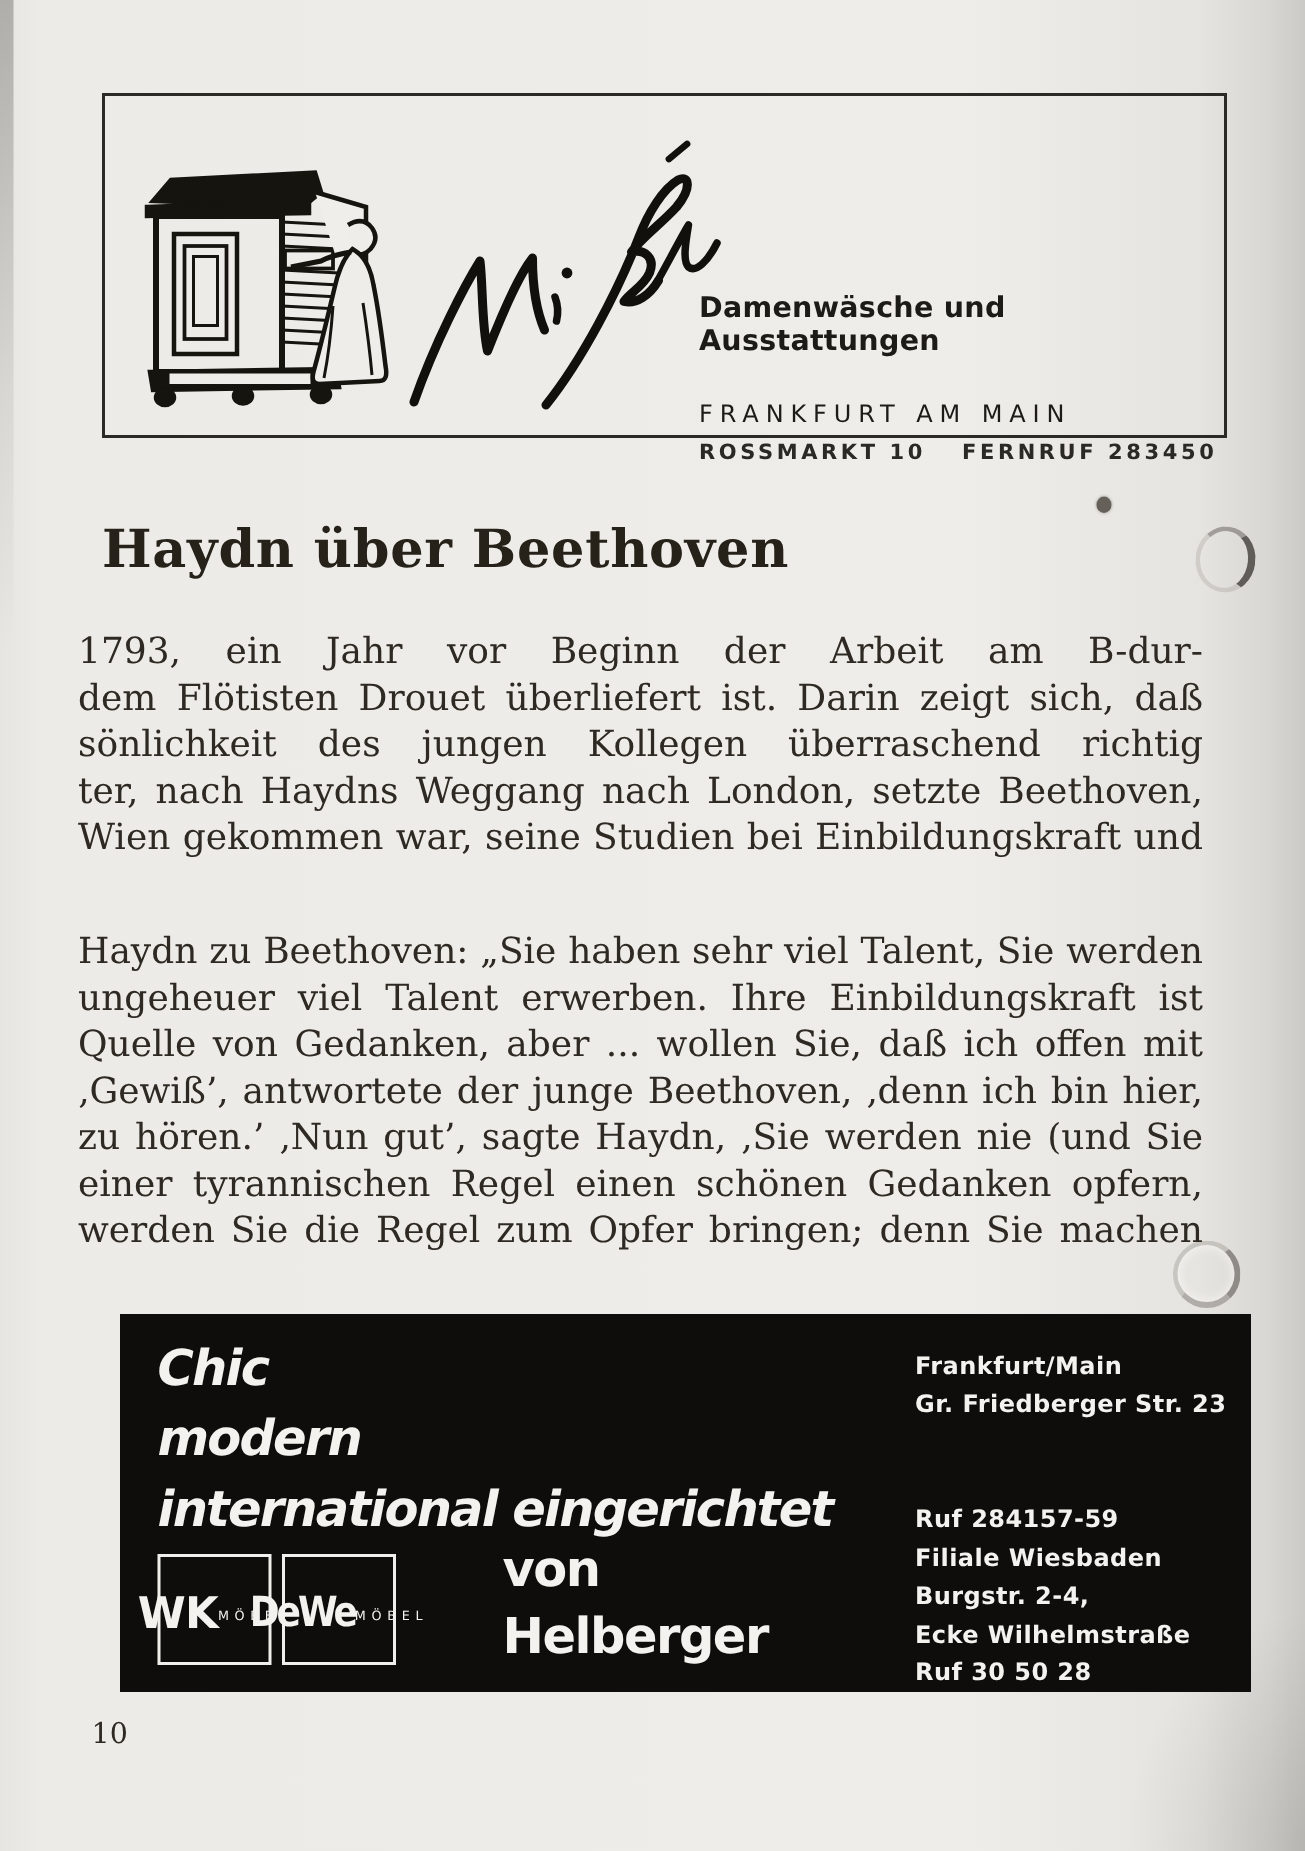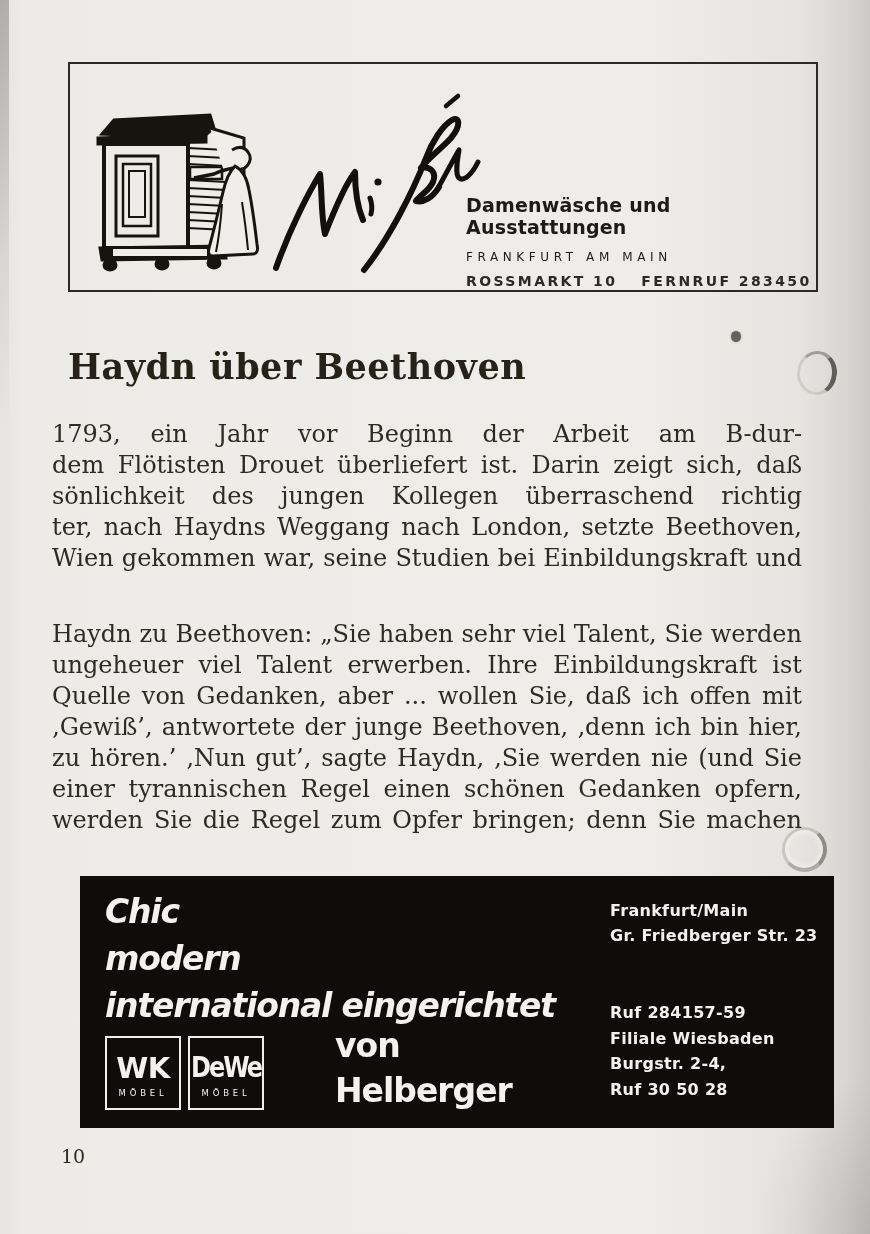--- a/index.html
+++ b/index.html
@@ -28,21 +28,21 @@
   .speck2 { position:absolute; left:779px; top:1047px; width:7px; height:6px; border-radius:50%;
     background:rgba(150,146,140,.55); }
 
   
   .top-ad { position:absolute; left:68px; top:62px; width:750px; height:230px;
     border:2px solid #2b2a27; }
   .wardrobe { position:absolute; left:22px; top:40px; }
   .signature { position:absolute; left:190px; top:14px; }
   .topad-text { position:absolute; left:396px; top:130px; font-family:"DejaVu Sans", sans-serif; color:#1c1b18; }
   .topad-line1 { font-size:19px; font-weight:bold; letter-spacing:.2px; }
-  .topad-line2 { margin-top:12px; font-size:12px; letter-spacing:4.6px; font-weight:500; }
+  .topad-line2 { margin-top:28px; font-size:16px; letter-spacing:4.6px; font-weight:500; }
   .topad-line3 { margin-top:9px; font-size:14px; letter-spacing:2.4px; font-weight:bold; color:#2a2926; }
   .topad-line3 .gap { display:inline-block; width:24px; }
 
   
   .article-title { position:absolute; left:68px; top:346px; width:750px; 
     font-size:35px; letter-spacing:.5px; color:#262219; }
   .para { position:absolute; left:52px; width:750px; font-size:24px; color:#2e2a23;margin-top:16px; }
   .para .jline { text-align:justify; height:31px; line-height:31px; overflow:hidden; }
   .para .jline::after { content:""; display:inline-block; width:100%; height:0; }
   .para .jline:last-child::after { width:0; }
@@ -51,21 +51,21 @@
   .para2 { top:603px; }
 
   
   .bottom-ad { position:absolute; left:80px; top:876px; width:754px; height:252px;
     background:#0e0d0b; color:#f3f2ee; font-family:"DejaVu Sans", sans-serif; }
   .ba-headline { position:absolute; left:25px; top:12px; }
   .ba-headline .hline { font-size:33px; font-weight:bold; letter-spacing:-1.2px; line-height:47px; white-space:nowrap;font-style:italic; }
   .ba-von-block { position:absolute; left:255px; top:147px; width:340px; 
     font-size:33px; font-weight:bold; letter-spacing:-1px; line-height:45px; }
   .ba-logos { position:absolute; left:25px; top:160px; display:flex; gap:7px; }
-  .logo-box { width:76px; height:74px; border:2px solid #f0efec; display:flex; flex-direction:column;
+  .logo-box { width:76px; height:74px; border:2px solid #f0efec; display:flex; flex-direction:row;
     align-items:center; justify-content:center; padding-top:4px; }
   .logo-main { font-size:29px; font-weight:bold; line-height:30px; letter-spacing:-.5px; }
   .logo-main.dewe { font-size:24px; letter-spacing:-2px; transform:scaleY(1.15); }
   .logo-sub { font-size:8.5px; letter-spacing:3.8px; margin-top:5px; font-weight:500; }
   .ba-right { position:absolute; left:530px; top:22px; font-size:16px; font-weight:bold; letter-spacing:.3px; }
   .ba-right .rline { line-height:25px; white-space:nowrap; }
   .ba-contact { position:absolute; left:530px; top:124px; font-size:16px; font-weight:bold; letter-spacing:.3px; }
   .ba-contact .rline { line-height:25.5px; white-space:nowrap; }
 
   .page-number { position:absolute; left:61px; top:1145px; font-size:19px; color:#2e2a23; }
@@ -189,19 +189,20 @@
 
     <div class="ba-right">
         <div class="rline">Frankfurt/Main</div>
         <div class="rline">Gr. Friedberger Str. 23</div>
       </div>
 
     <div class="ba-contact">
         <div class="rline">Ruf 284157-59</div>
         <div class="rline">Filiale Wiesbaden</div>
         <div class="rline">Burgstr. 2-4,</div>
+        <div class="rline">Ecke Wilhelmstraße</div>
         <div class="rline">Ruf 30 50 28</div>
       </div>
   </div>
 
   <div class="page-number">10</div>
 
 </div>
 
 </body></html>

